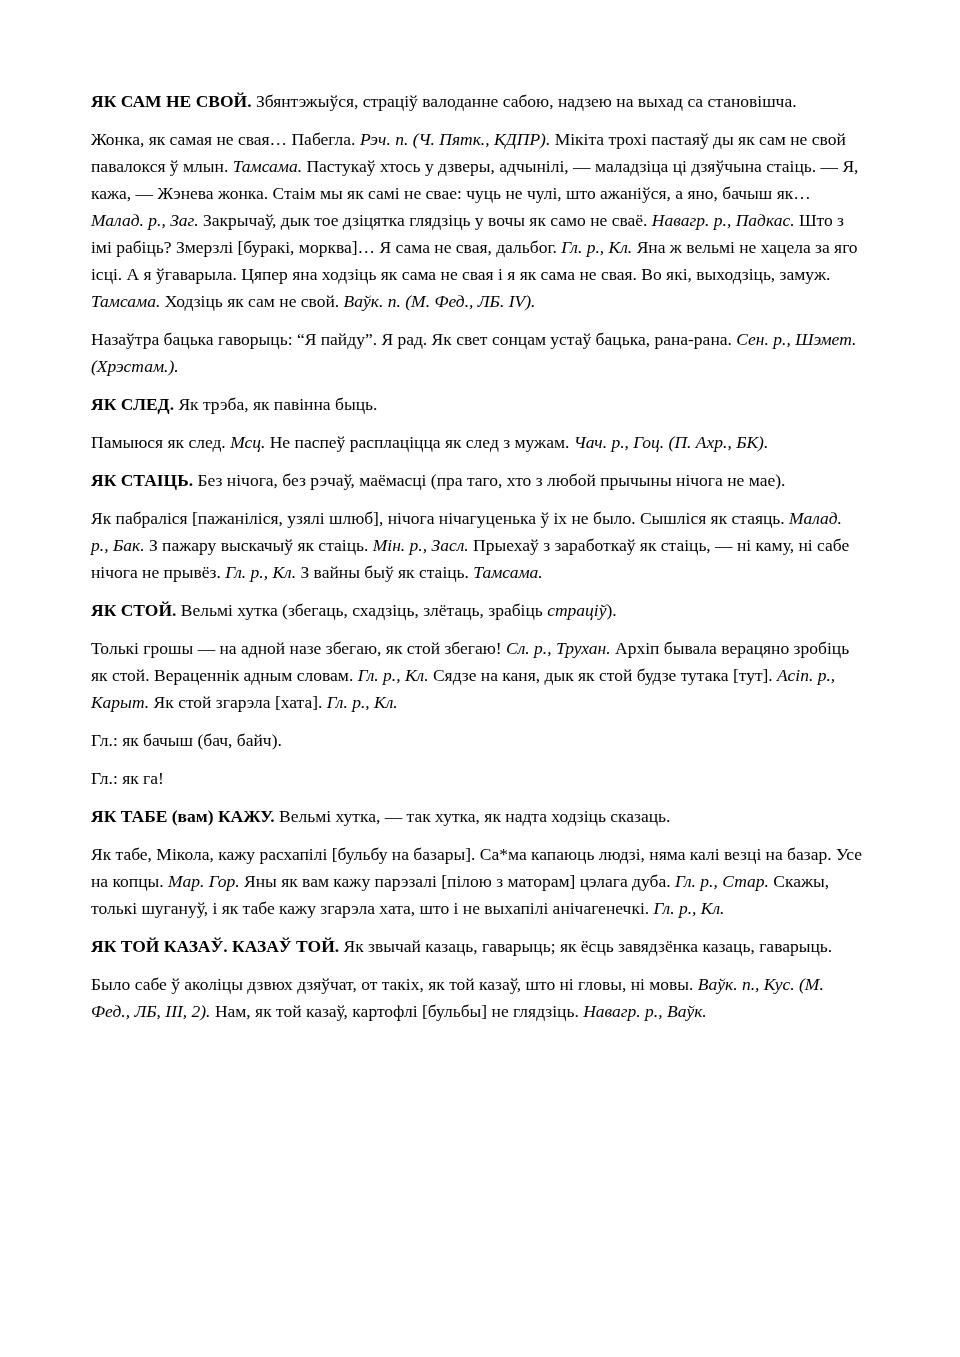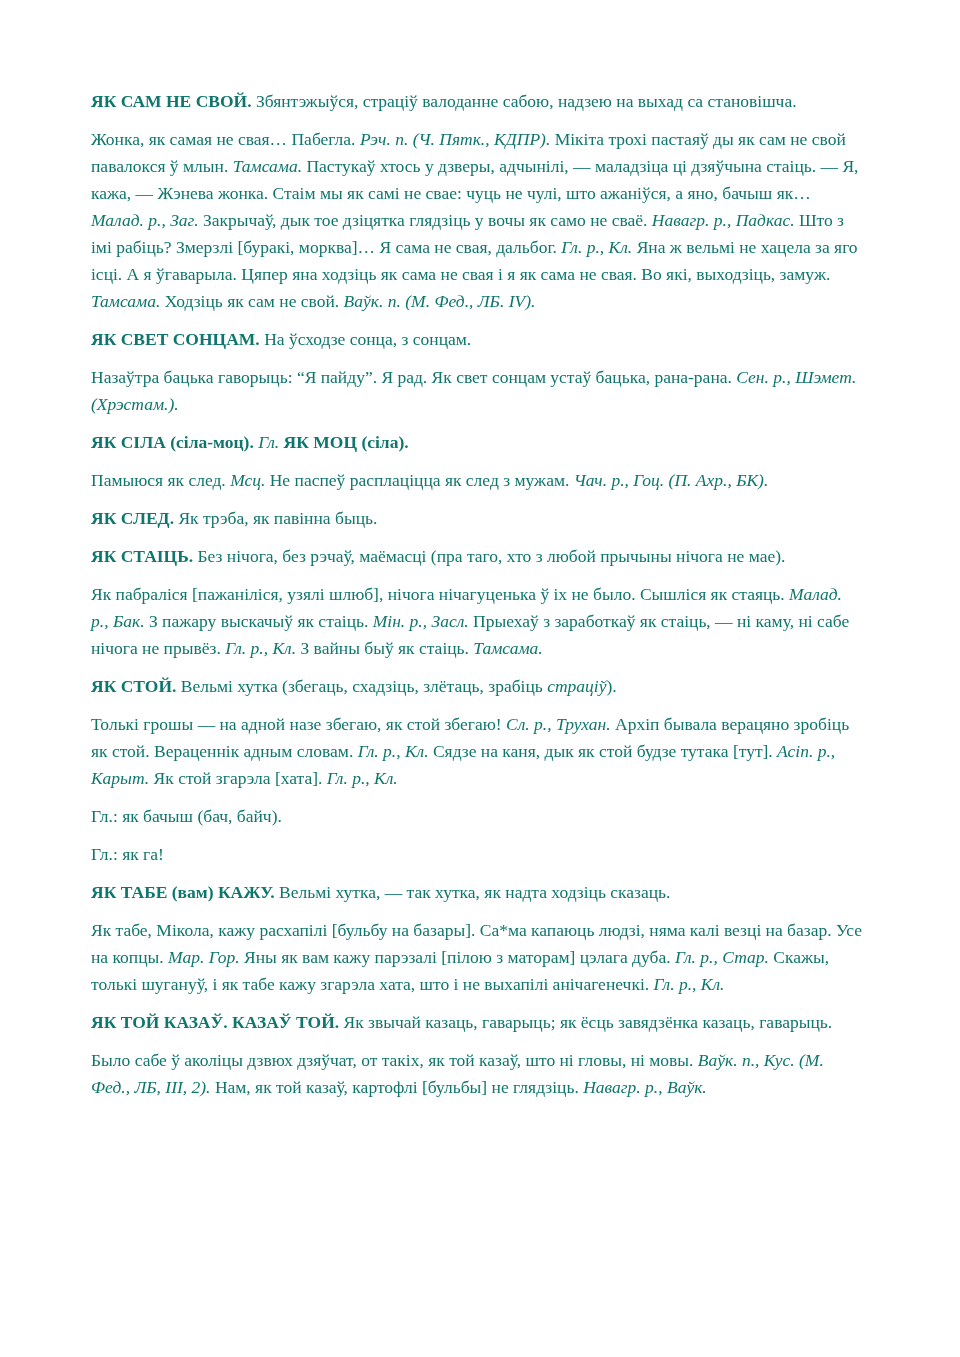--- a/index.html
+++ b/index.html
@@ -10,21 +10,21 @@
   body {
     width: 960px;
     min-height: 1357px;
     position: relative;
   }
   .page {
     box-sizing: border-box;
     width: 952px;
     min-height: 1357px;
     padding: 88px 89px 40px 91px;
-    color: #0f766e;
+    color: #000000;
     font-family: "Liberation Serif", serif;
     font-size: 17.5px;
     line-height: 27px;
     text-align: left;
   }
   .para {
     margin: 0 0 11px 0;
     padding: 0;
   }
   .para:last-child { margin-bottom: 0; }
@@ -32,25 +32,23 @@
   .italic { font-style: italic; }
   .normal { font-weight: normal; font-style: normal; }
 </style>
 </head>
 <body>
 
 <main class="page">
   <div>
       <p class="para entry"><span class="bold">ЯК САМ НЕ СВОЙ.</span><span class="normal"> Збянтэжыўся, страціў валоданне сабою, надзею на выхад са становішча.</span></p>
       <p class="para example"><span class="normal">Жонка, як самая не свая… Пабегла. </span><span class="italic">Рэч. п. (Ч. Пятк., КДПР).</span><span class="normal"> Мікіта трохі пастаяў ды як сам не свой павалокся ў млын. </span><span class="italic">Тамсама.</span><span class="normal"> Пастукаў хтось у дзверы, адчынілі, — маладзіца ці дзяўчына стаіць. — Я, кажа, — Жэнева жонка. Стаім мы як самі не свае: чуць не чулі, што ажаніўся, а яно, бачыш як… </span><span class="italic">Малад. р., Заг.</span><span class="normal"> Закрычаў, дык тое дзіцятка глядзіць у вочы як само не сваё. </span><span class="italic">Навагр. р., Падкас.</span><span class="normal"> Што з імі рабіць? Змерзлі [буракі, морква]… Я сама не свая, дальбог. </span><span class="italic">Гл. р., Кл.</span><span class="normal"> Яна ж вельмі не хацела за яго ісці. А я ўгаварыла. Цяпер яна ходзіць як сама не свая і я як сама не свая. Во які, выходзіць, замуж. </span><span class="italic">Тамсама.</span><span class="normal"> Ходзіць як сам не свой. </span><span class="italic">Ваўк. п. (М. Фед., ЛБ. IV).</span></p>
-      <p class="para entry"><span class="bold">ЯК СВЕТ СОНЦАМ.</span><span class="normal"> На ўсходзе сонца, з сонцам.</span></p>
       <p class="para example"><span class="normal">Назаўтра бацька гаворыць: “Я пайду”. Я рад. Як свет сонцам устаў бацька, рана-рана. </span><span class="italic">Сен. р., Шэмет. (Хрэстам.).</span></p>
-      <p class="para entry"><span class="bold">ЯК СІЛА (сіла-моц).</span><span class="normal"> </span><span class="italic">Гл.</span><span class="normal"> </span><span class="bold">ЯК МОЦ (сіла).</span></p>
+      <p class="para entry"><span class="bold">ЯК СЛЕД.</span><span class="normal"> Як трэба, як павінна быць.</span></p>
       <p class="para example"><span class="normal">Памыюся як след. </span><span class="italic">Мсц.</span><span class="normal"> Не паспеў расплаціцца як след з мужам. </span><span class="italic">Чач. р., Гоц. (П. Ахр., БК).</span></p>
-      <p class="para entry"><span class="bold">ЯК СЛЕД.</span><span class="normal"> Як трэба, як павінна быць.</span></p>
       <p class="para entry"><span class="bold">ЯК СТАІЦЬ.</span><span class="normal"> Без нічога, без рэчаў, маёмасці (пра таго, хто з любой прычыны нічога не мае).</span></p>
       <p class="para example"><span class="normal">Як пабраліся [пажаніліся, узялі шлюб], нічога нічагуценька ў іх не было. Сышліся як стаяць. </span><span class="italic">Малад. р., Бак.</span><span class="normal"> З пажару выскачыў як стаіць. </span><span class="italic">Мін. р., Засл.</span><span class="normal"> Прыехаў з заработкаў як стаіць, — ні каму, ні сабе нічога не прывёз. </span><span class="italic">Гл. р., Кл.</span><span class="normal"> З вайны быў як стаіць. </span><span class="italic">Тамсама.</span></p>
       <p class="para entry"><span class="bold">ЯК СТОЙ.</span><span class="normal"> Вельмі хутка (збегаць, схадзіць, злётаць, зрабіць </span><span class="italic">страціў</span><span class="normal">).</span></p>
       <p class="para example"><span class="normal">Толькі грошы — на адной назе збегаю, як стой збегаю! </span><span class="italic">Сл. р., Трухан.</span><span class="normal"> Архіп бывала верацяно зробіць як стой. Вераценнік адным словам. </span><span class="italic">Гл. р., Кл.</span><span class="normal"> Сядзе на каня, дык як стой будзе тутака [тут]. </span><span class="italic">Асіп. р., Карыт.</span><span class="normal"> Як стой згарэла [хата]. </span><span class="italic">Гл. р., Кл.</span></p>
       <p class="para note"><span class="normal">Гл.: як бачыш (бач, байч).</span></p>
       <p class="para note"><span class="normal">Гл.: як га!</span></p>
       <p class="para entry"><span class="bold">ЯК ТАБЕ (вам) КАЖУ.</span><span class="normal"> Вельмі хутка, — так хутка, як надта ходзіць сказаць.</span></p>
       <p class="para example"><span class="normal">Як табе, Мікола, кажу расхапілі [бульбу на базары]. Са*ма капаюць людзі, няма калі везці на базар. Усе на копцы. </span><span class="italic">Мар. Гор.</span><span class="normal"> Яны як вам кажу парэзалі [пілою з маторам] цэлага дуба. </span><span class="italic">Гл. р., Стар.</span><span class="normal"> Скажы, толькі шугануў, і як табе кажу згарэла хата, што і не выхапілі анічагенечкі. </span><span class="italic">Гл. р., Кл.</span></p>
       <p class="para entry"><span class="bold">ЯК ТОЙ КАЗАЎ. КАЗАЎ ТОЙ.</span><span class="normal"> Як звычай казаць, гаварыць; як ёсць завядзёнка казаць, гаварыць.</span></p>
       <p class="para example"><span class="normal">Было сабе ў аколіцы дзвюх дзяўчат, от такіх, як той казаў, што ні гловы, ні мовы. </span><span class="italic">Ваўк. п., Кус. (М. Фед., ЛБ, III, 2).</span><span class="normal"> Нам, як той казаў, картофлі [бульбы] не глядзіць. </span><span class="italic">Навагр. р., Ваўк.</span></p>

